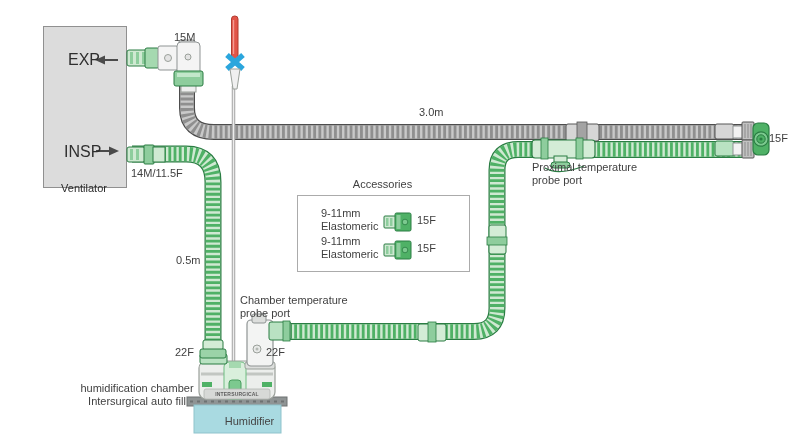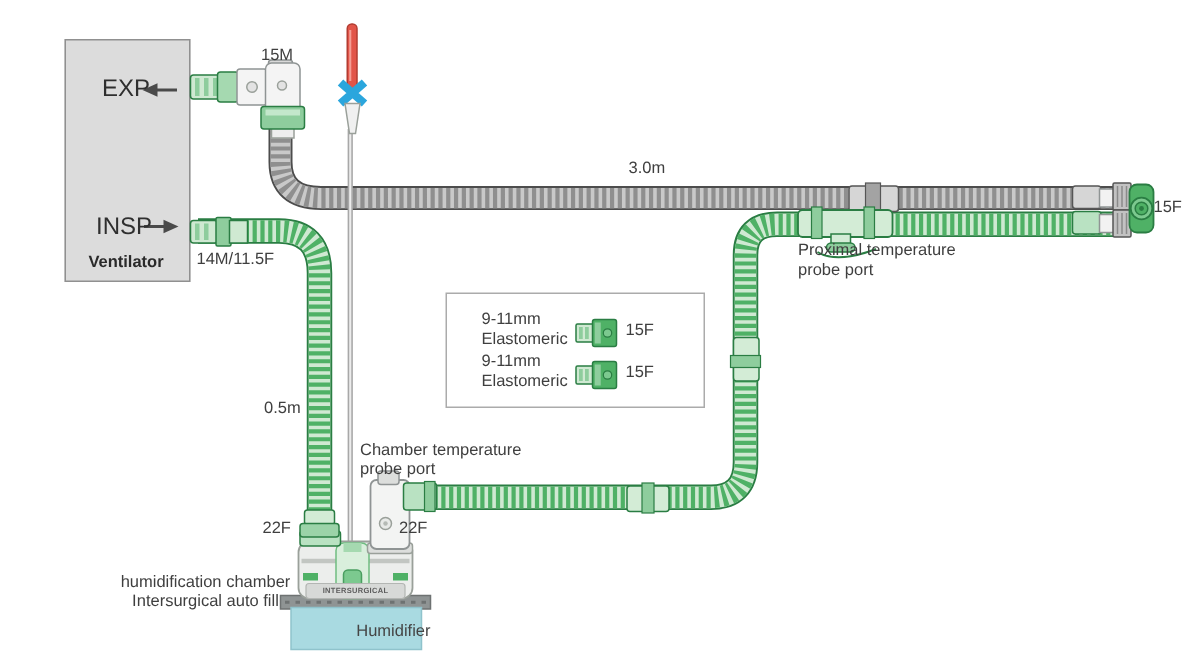--- a/index.html
+++ b/index.html
@@ -6,21 +6,21 @@
   .stage{position:relative;width:800px;height:439px;background:#ffffff;overflow:hidden;
          font-family:"Liberation Sans",sans-serif;}
   .stage > svg{position:absolute;left:0;top:0;z-index:2;pointer-events:none;}
   .box{position:absolute;z-index:1;}
   .ventilator-box{left:43px;top:26px;width:82px;height:160px;background:#dcdcdc;border:1.2px solid #909090;}
   .accessories-box{left:297px;top:195px;width:171px;height:75px;background:#ffffff;border:1.2px solid #ababab;}
   .lbl{position:absolute;z-index:3;font-size:11px;line-height:13px;color:#3f3f3f;white-space:nowrap;}
   .lbl.big{font-size:16px;color:#2f2f2f;}
   .lbl.center{text-align:center;}
   .two-line span{display:block;}
-  .vent-title{left:43px;top:169px;width:82px;text-align:center;font-weight:bold;color:#2a2a2a;}
+  .vent-title{left:43px;top:182px;width:82px;text-align:center;font-weight:normal;color:#2a2a2a;}
   .brand{font-size:5px;line-height:6px;font-weight:bold;color:#5c5c5c;letter-spacing:.2px;}
 </style>
 </head>
 <body>
 
 <div class="stage">
 
   <div class="box ventilator-box"></div>
   <div class="box accessories-box"></div>
 
@@ -182,43 +182,44 @@
     </g>
   </svg>
 
   <div class="lbl big" style="left:68px;top:53px;">EXP</div>
   <div class="lbl big" style="left:64px;top:145px;">INSP</div>
   <div class="lbl vent-title">Ventilator</div>
   <div class="lbl" style="left:130px;top:31px;margin-left:44px;">15M</div>
   <div class="lbl" style="left:131px;top:167px;">14M/11.5F</div>
 
   <div class="lbl" style="left:419px;top:106px;">3.0m</div>
-  <div class="lbl" style="left:176px;top:266px;">0.5m</div>
+  <div class="lbl" style="left:176px;top:254px;">0.5m</div>
 
   <div class="lbl" style="left:769px;top:132px;">15F</div>
 
   <div class="lbl two-line" style="left:532px;top:161px;">
     <span>Proximal temperature</span>
     <span>probe port</span>
   </div>
 
   <div class="lbl two-line" style="left:240px;top:294px;">
     <span>Chamber temperature</span>
     <span>probe port</span>
   </div>
   <div class="lbl" style="left:175px;top:346px;">22F</div>
   <div class="lbl" style="left:266px;top:346px;">22F</div>
 
   <div class="lbl two-line center" style="left:57px;top:382px;width:160px;">
     <span>humidification chamber</span>
     <span>Intersurgical auto fill</span>
   </div>
   <div class="lbl brand center" style="left:204px;top:391px;width:66px;">INTERSURGICAL</div>
-  <div class="lbl center" style="left:176px;top:415px;width:111px;color:#454545;text-align:right;">Humidifier</div>
-
+  <div class="lbl center" style="left:194px;top:415px;width:111px;color:#454545;">Humidifier</div>
+
+  <div class="lbl center" style="left:297px;top:178px;width:171px;">Accessories</div>
   <div class="lbl two-line" style="left:321px;top:207px;">
     <span>9-11mm</span>
     <span>Elastomeric</span>
   </div>
   <div class="lbl" style="left:417px;top:214px;">15F</div>
   <div class="lbl two-line" style="left:321px;top:235px;">
     <span>9-11mm</span>
     <span>Elastomeric</span>
   </div>
   <div class="lbl" style="left:417px;top:242px;">15F</div>

